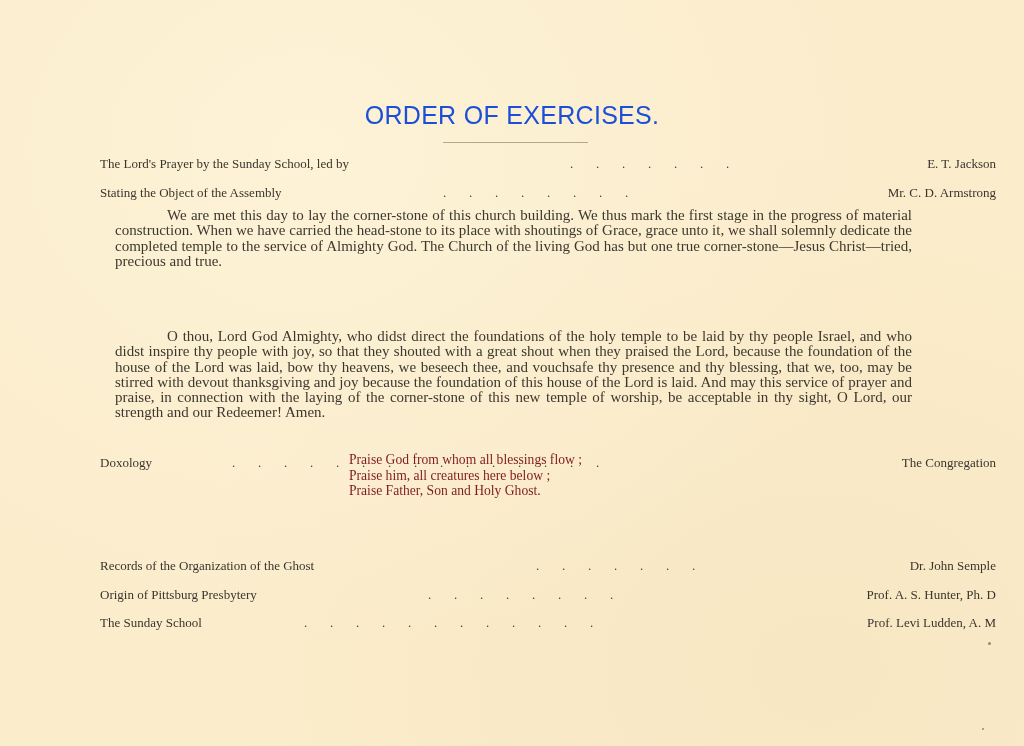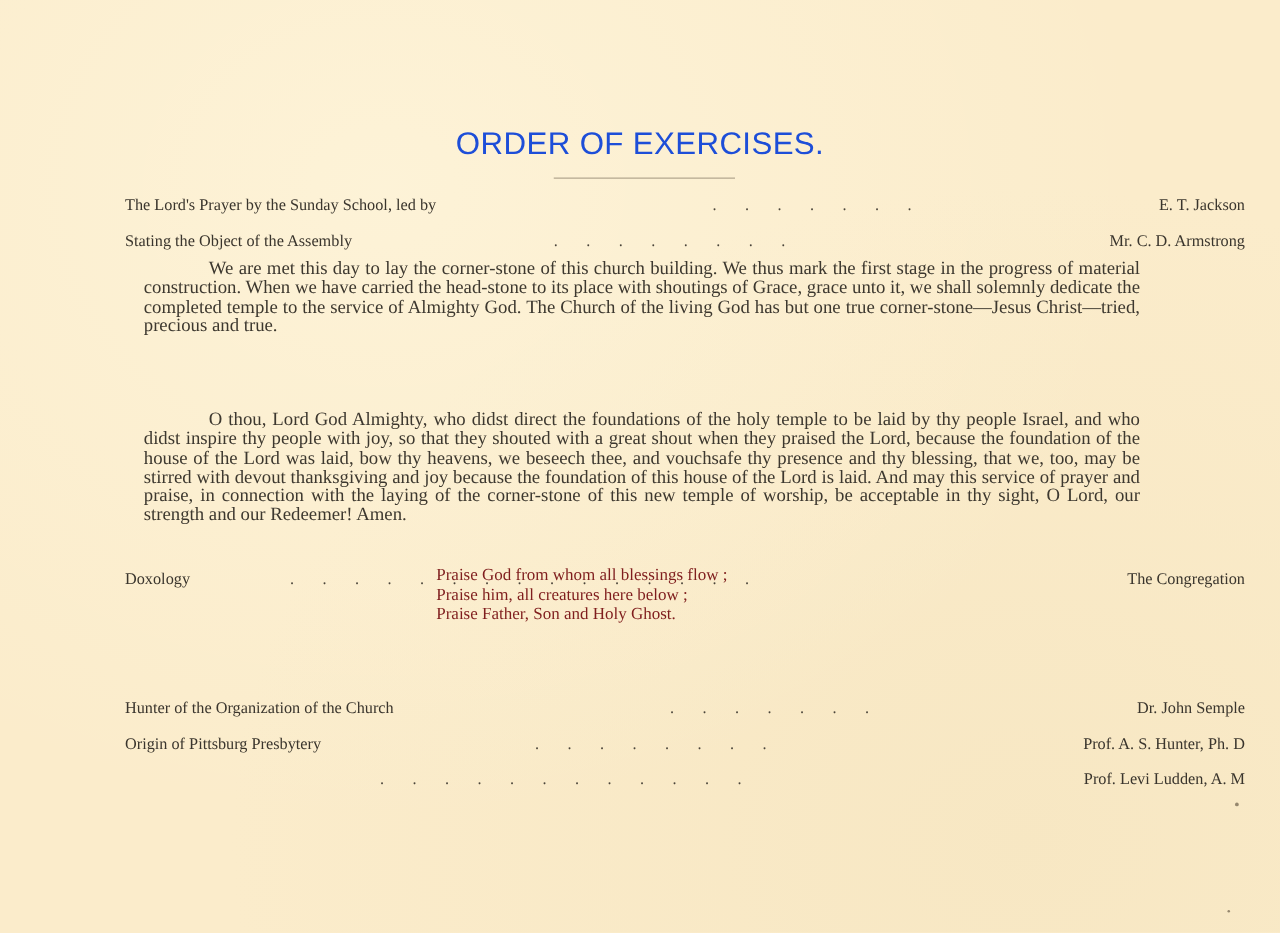--- a/index.html
+++ b/index.html
@@ -125,31 +125,32 @@
     <span class="dots" style="left:132px; white-space:pre;">.       .       .       .       .       .       .       .       .       .       .       .       .       .       .</span>
     <span class="name">The Congregation</span>
   </div>
   <div class="verse">
     <div>Praise God from whom all blessings flow ;</div>
     <div>Praise him, all creatures here below ;</div>
     <div>Praise Father, Son and Holy Ghost.</div>
   </div>
 
   <div class="row" style="top:554px;">
-    <span class="label">Hunter of the Organization of the Church</span>
+    <span class="label">Records of the Organization of the Ghost</span>
     <span class="dots" style="left:436px; white-space:pre;">.       .       .       .       .       .       .</span>
     <span class="name">Dr. John Semple</span>
   </div>
 
   <div class="row" style="top:583px;">
     <span class="label">Origin of Pittsburg Presbytery</span>
     <span class="dots" style="left:328px; white-space:pre;">.       .       .       .       .       .       .       .</span>
     <span class="name">Prof. A. S. Hunter, Ph. D</span>
   </div>
 
   <div class="row" style="top:611px;">
+    <span class="label">The Sunday School</span>
     <span class="dots" style="left:204px; white-space:pre;">.       .       .       .       .       .       .       .       .       .       .       .</span>
     <span class="name">Prof. Levi Ludden, A. M</span>
   </div>
 
   <div class="speck" style="left:988px; top:642px;"></div>
   <div class="speck" style="left:982px; top:728px; width:2px; height:2px;"></div>
 </div>
 
 </body></html>

